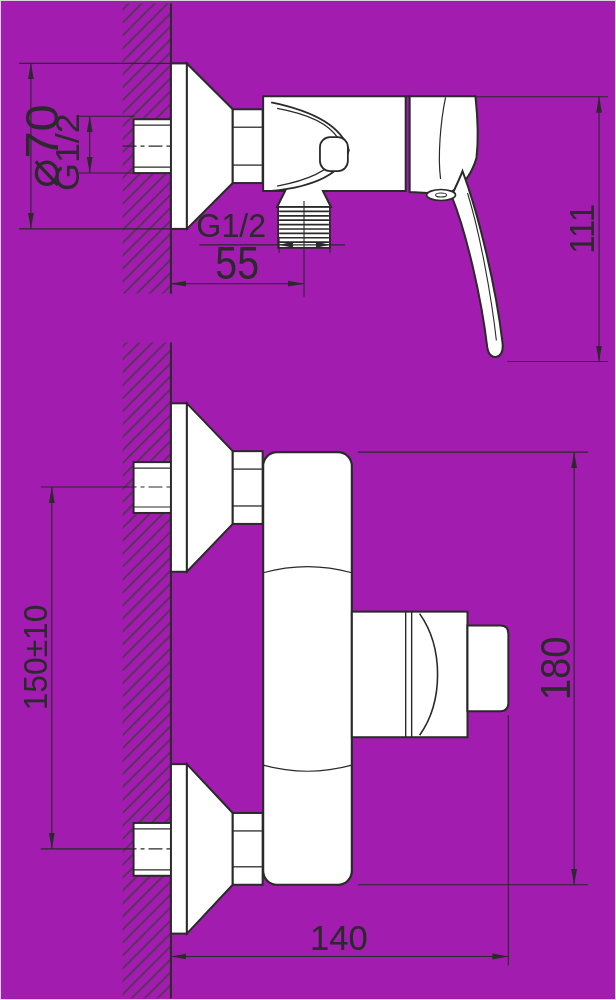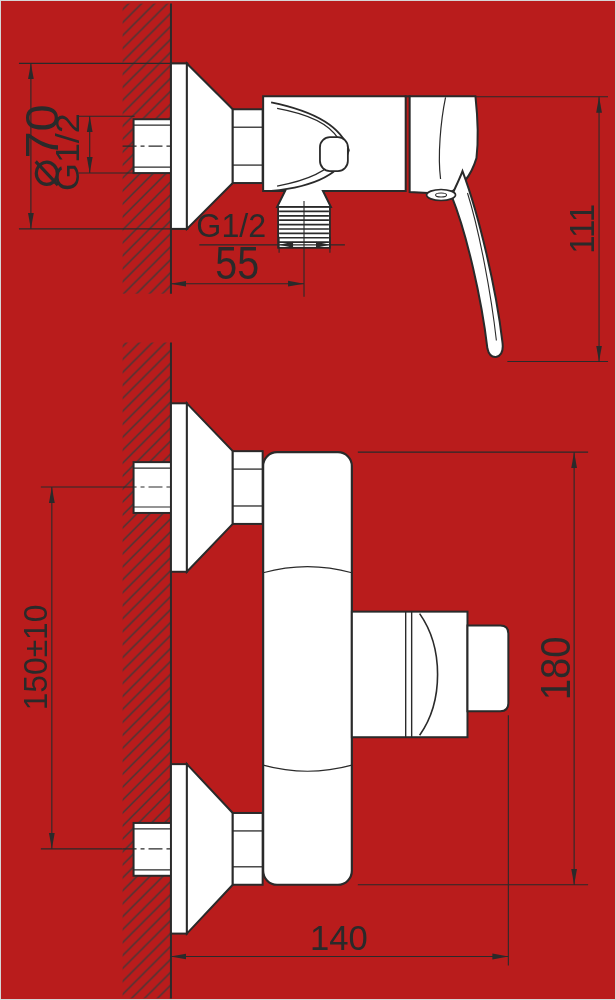--- a/index.html
+++ b/index.html
@@ -1,20 +1,20 @@
 <!DOCTYPE html>
 <html><head>
 <meta charset="utf-8">
 <style>
   html,body{margin:0;padding:0;background:#fff;}
   .frame{
     position:relative;
     width:614px;height:998px;
     border:1px solid #d6d6d6;
-    background:#b91c1c;
+    background:#a21caf;
     font-family:"Liberation Sans","DejaVu Sans",sans-serif;
   }
   svg text{
     font-family:"Liberation Sans","DejaVu Sans",sans-serif;
     fill:#2a2a2a;
   }
 </style>
 </head>
 <body>
 

